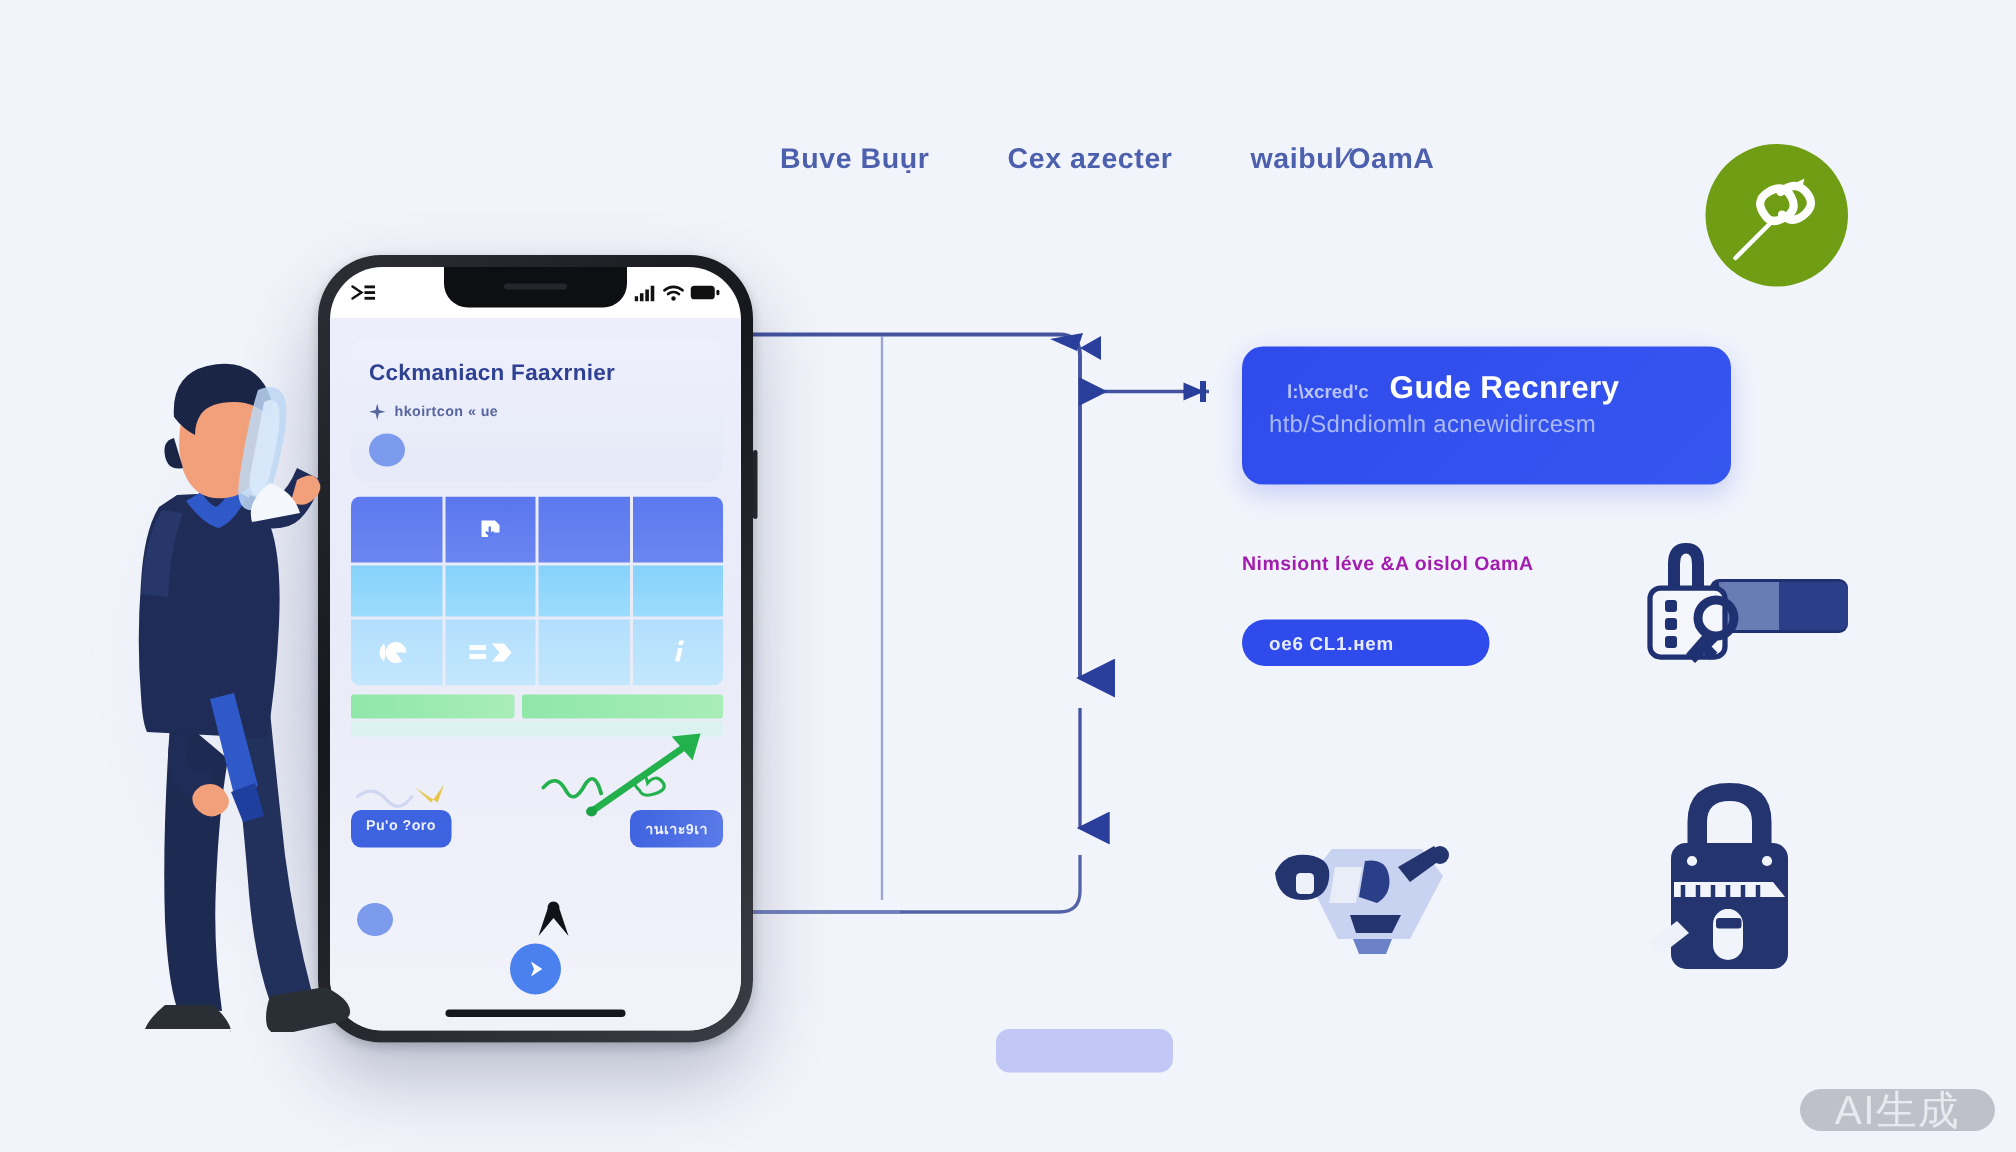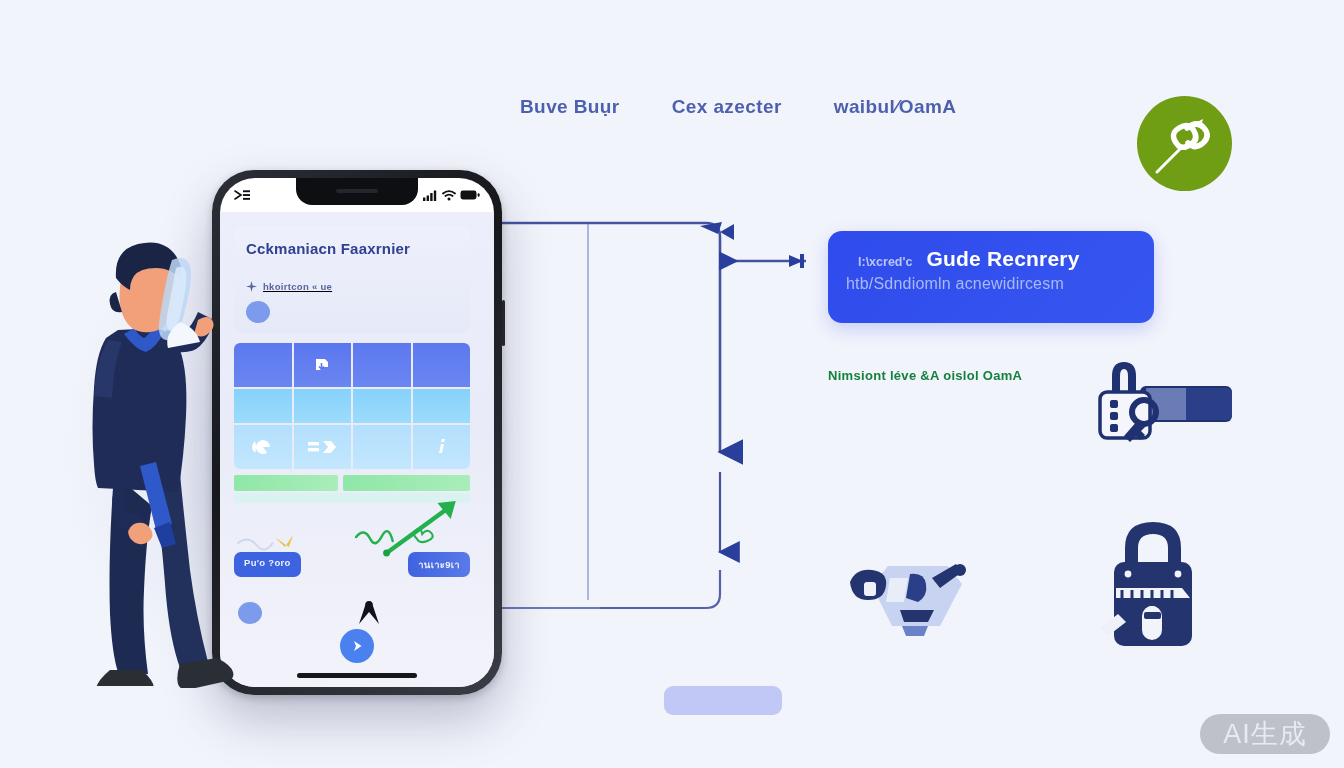--- a/index.html
+++ b/index.html
@@ -49,28 +49,28 @@
   }
   .notch .speaker{position:absolute;left:50%;transform:translateX(-50%);top:11px;width:42px;height:4px;border-radius:3px;background:#24262c;}
   .statusbar{position:absolute;left:0;right:0;top:0;height:34px;display:flex;align-items:center;justify-content:space-between;padding:0 14px;box-sizing:border-box;}
   .sb-left{display:flex;align-items:center;gap:2px;}
   .sb-right{display:flex;align-items:center;gap:4px;}
 
   
   .screen{
     position:absolute;left:0;right:0;top:34px;bottom:0;
     background:linear-gradient(180deg,#eceefb 0%,#e9ebf8 45%,#f2f3fa 100%);
-    padding:14px 24px 0 14px;box-sizing:border-box;
+    padding:14px 12px 0 14px;box-sizing:border-box;
   }
   .card{
     background:linear-gradient(180deg,#eef0fc,#e6e9f7);
     border-radius:10px;padding:14px 12px 10px 12px;
   }
   .scr-title{font-size:15px;font-weight:700;color:#2f4192;letter-spacing:.2px;filter:blur(.3px);}
-  .scr-sub{display:flex;align-items:flex-end;gap:6px;margin-top:24px;text-decoration:underline;}
+  .scr-sub{display:flex;align-items:flex-end;gap:6px;margin-top:12px;}
   .scr-sub .txt{font-size:9.5px;font-weight:700;color:#56659f;filter:blur(.35px);letter-spacing:.3px;}
   .scr-dot{width:24px;height:22px;border-radius:50%;background:#7d9bec;margin-top:9px;}
 
   .tilegrid{margin-top:10px;display:grid;grid-template-columns:repeat(4,1fr);gap:2px;border-radius:6px;overflow:hidden;}
   .tile{height:44px;position:relative;}
   .tile.r1{background:linear-gradient(180deg,#5c79ef,#6b86f0);}
   .tile.r1.v2{background:linear-gradient(180deg,#5a76ee,#6b86f0);}
   .tile.r2{height:34px;background:linear-gradient(180deg,#86d2fb,#9cdcfc);}
   .tile.r3{height:44px;background:linear-gradient(180deg,#b3dffd,#c3e7fd);}
   .glyph{position:absolute;inset:0;display:flex;align-items:center;justify-content:center;color:#fff;}
@@ -111,41 +111,41 @@
     box-shadow:0 6px 18px rgba(47,75,236,.22);
     padding:14px 18px;box-sizing:border-box;color:#fff;
   }
   .bc-l1{font-size:13px;color:#c3cdf8;font-weight:600;filter:blur(.4px);letter-spacing:.3px;}
   .bc-l2{display:flex;align-items:baseline;gap:14px;margin-top:2px;}
   .bc-l2 .small{font-size:12.5px;color:#b9c5f6;font-weight:600;filter:blur(.4px);padding-left:12px;}
   .bc-l2 .big{font-size:21px;font-weight:700;color:#ffffff;letter-spacing:.2px;}
   .bc-l3{font-size:16px;color:#aab9f3;margin-top:4px;filter:blur(.45px);letter-spacing:.2px;}
 
   .side-label{
-    position:absolute;left:828px;top:368px;font-size:13px;color:#15803d;font-weight:600;
+    position:absolute;left:828px;top:368px;font-size:13px;color:#a21caf;font-weight:600;
     filter:blur(.4px);letter-spacing:.3px;
   }
   .side-btn{
     position:absolute;left:828px;top:413px;width:165px;height:31px;border-radius:16px;
     background:#2f4bec;color:#e6ebff;display:flex;align-items:center;padding-left:18px;
     box-sizing:border-box;font-size:12.5px;font-weight:700;filter:blur(.35px);letter-spacing:.5px;
   }
 
   .icon-lock-key{position:absolute;left:1090px;top:358px;width:150px;height:110px;}
   .icon-padlock{position:absolute;left:1098px;top:512px;width:110px;height:142px;}
   .icon-shield{position:absolute;left:848px;top:548px;width:135px;height:95px;}
 
   .ghost-box{
     position:absolute;left:664px;top:686px;width:118px;height:29px;border-radius:9px;
     background:#c2c8f5;
   }
 
   
   .watermark{
-    position:absolute;right:14px;bottom:14px;width:130px;height:40px;border-radius:22px;
+    position:absolute;right:14px;bottom:14px;width:130px;height:28px;border-radius:22px;
     background:rgba(148,152,163,.55);display:flex;align-items:center;justify-content:center;
     color:#e8eaf0;font-size:27px;letter-spacing:1px;
   }
 </style>
 </head>
 <body>
 
 <div class="stage">
 
   <div class="topnav">
@@ -363,20 +363,21 @@
 
   <div class="blue-card">
     <div class="bc-l2">
       <span class="small">l:\xcred'c</span>
       <span class="big">Gude Recnrery</span>
     </div>
     <div class="bc-l3">htb/Sdndiomln acnewidircesm</div>
   </div>
 
   <div class="side-label">Nimsiont léve &amp;A oislol OamA</div>
+  <div class="side-btn">oe6 CL1.нem</div>
 
   <svg class="icon-lock-key" viewBox="0 0 150 110">
     <rect x="50" y="28" width="92" height="36" rx="6" fill="#1f3170"></rect>
     <rect x="50" y="28" width="92" height="36" rx="6" fill="url(#g1)" opacity=".0"></rect>
     <rect x="56" y="30" width="86" height="32" rx="5" fill="#2a3f87"></rect>
     <rect x="56" y="30" width="40" height="32" fill="#b8c8ec" opacity=".45"></rect>
     <path d="M22 18 q0 -14 12 -14 q12 0 12 14 v18 h-8 v-18 q0 -7 -4 -7 q-4 0 -4 7 v18 h-8 z" fill="#1f3170"></path>
     <rect x="10" y="34" width="50" height="46" rx="7" fill="#f4f6fc" stroke="#1f3170" stroke-width="3.5"></rect>
     <rect x="20" y="42" width="8" height="8" rx="2" fill="#1f3170"></rect>
     <rect x="20" y="54" width="8" height="8" rx="2" fill="#1f3170"></rect>

